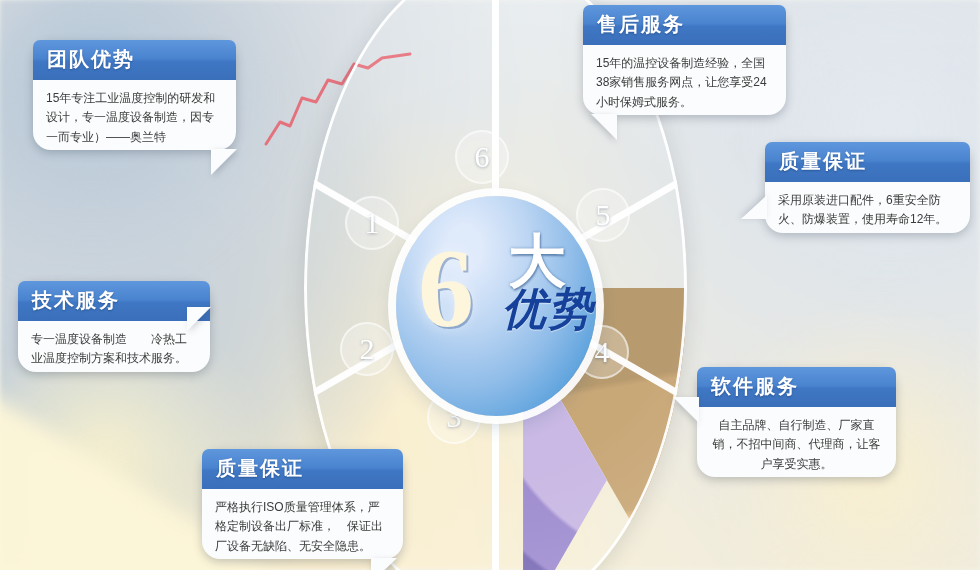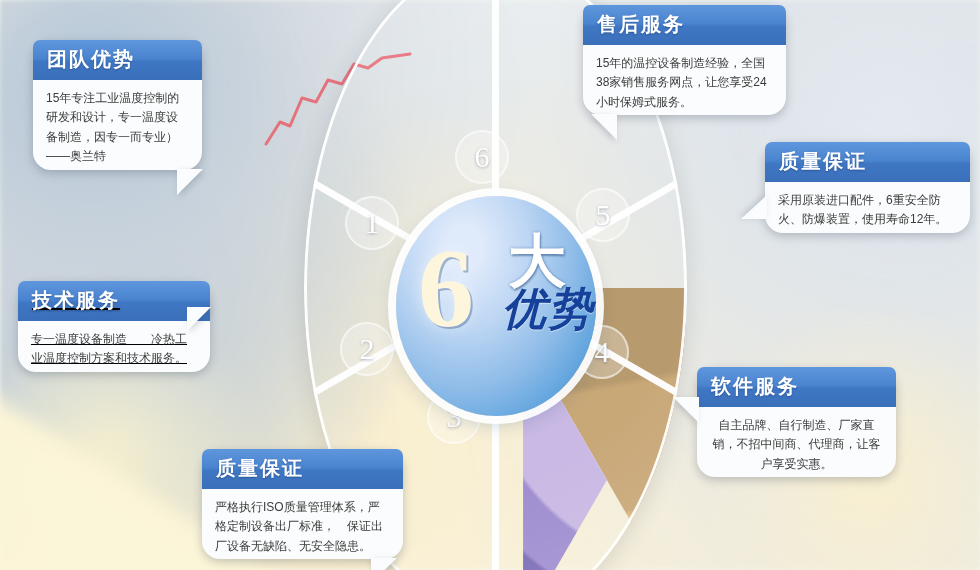--- a/index.html
+++ b/index.html
@@ -95,21 +95,21 @@
     box-shadow:0 3px 10px rgba(50,60,80,.28);overflow:visible;}
   .card .hd{border-radius:7px 7px 0 0;padding:6px 14px 7px;
     background:linear-gradient(180deg,#5f97dd 0%,#4a84cf 46%,#3f77c4 54%,#3a6fba 100%);
     color:#fff;font-size:20px;font-weight:700;letter-spacing:2px;
     text-shadow:0 1px 2px rgba(20,50,100,.45);}
   .card .bd{padding:9px 13px 3px;color:#3b3b3b;font-size:12px;line-height:1.62;}
   .card .bd.ctr{text-align:center;}
   .tail{position:absolute;width:0;height:0;}
 
   
-  #card-team{left:33px;top:40px;width:169px;}
+  #card-team{left:33px;top:40px;width:203px;}
   #card-team .tail{right:-1px;bottom:-25px;
     border-left:26px solid #fbfcfd;border-bottom:26px solid transparent;
     filter:drop-shadow(2px 2px 3px rgba(50,60,80,.22));}
 
   #card-after{left:583px;top:5px;width:203px;}
   #card-after .tail{left:8px;bottom:-25px;
     border-right:26px solid #fbfcfd;border-bottom:26px solid transparent;
     filter:drop-shadow(-2px 2px 3px rgba(50,60,80,.22));}
 
   #card-hw{left:765px;top:142px;width:205px;}
@@ -120,21 +120,21 @@
   #card-sw{left:697px;top:367px;width:199px;}
   #card-sw .tail{left:-24px;top:30px;
     border-right:26px solid #fbfcfd;border-bottom:26px solid transparent;
     filter:drop-shadow(-2px 2px 3px rgba(50,60,80,.2));}
 
   #card-qa{left:202px;top:449px;width:201px;}
   #card-qa .tail{right:6px;bottom:-24px;
     border-left:26px solid #fbfcfd;border-bottom:25px solid transparent;
     filter:drop-shadow(2px 2px 3px rgba(50,60,80,.22));}
 
-  #card-tech{left:18px;top:281px;width:192px;text-decoration:underline;}
+  #card-tech{left:18px;top:281px;width:192px;}
   #card-tech .tail{right:-1px;top:26px;
     border-left:24px solid #fbfcfd;border-bottom:24px solid transparent;
     filter:drop-shadow(2px 2px 3px rgba(50,60,80,.2));}
 
   
   .redline{position:absolute;left:262px;top:52px;width:150px;height:96px;pointer-events:none;}
 </style>
 </head>
 <body>
 

